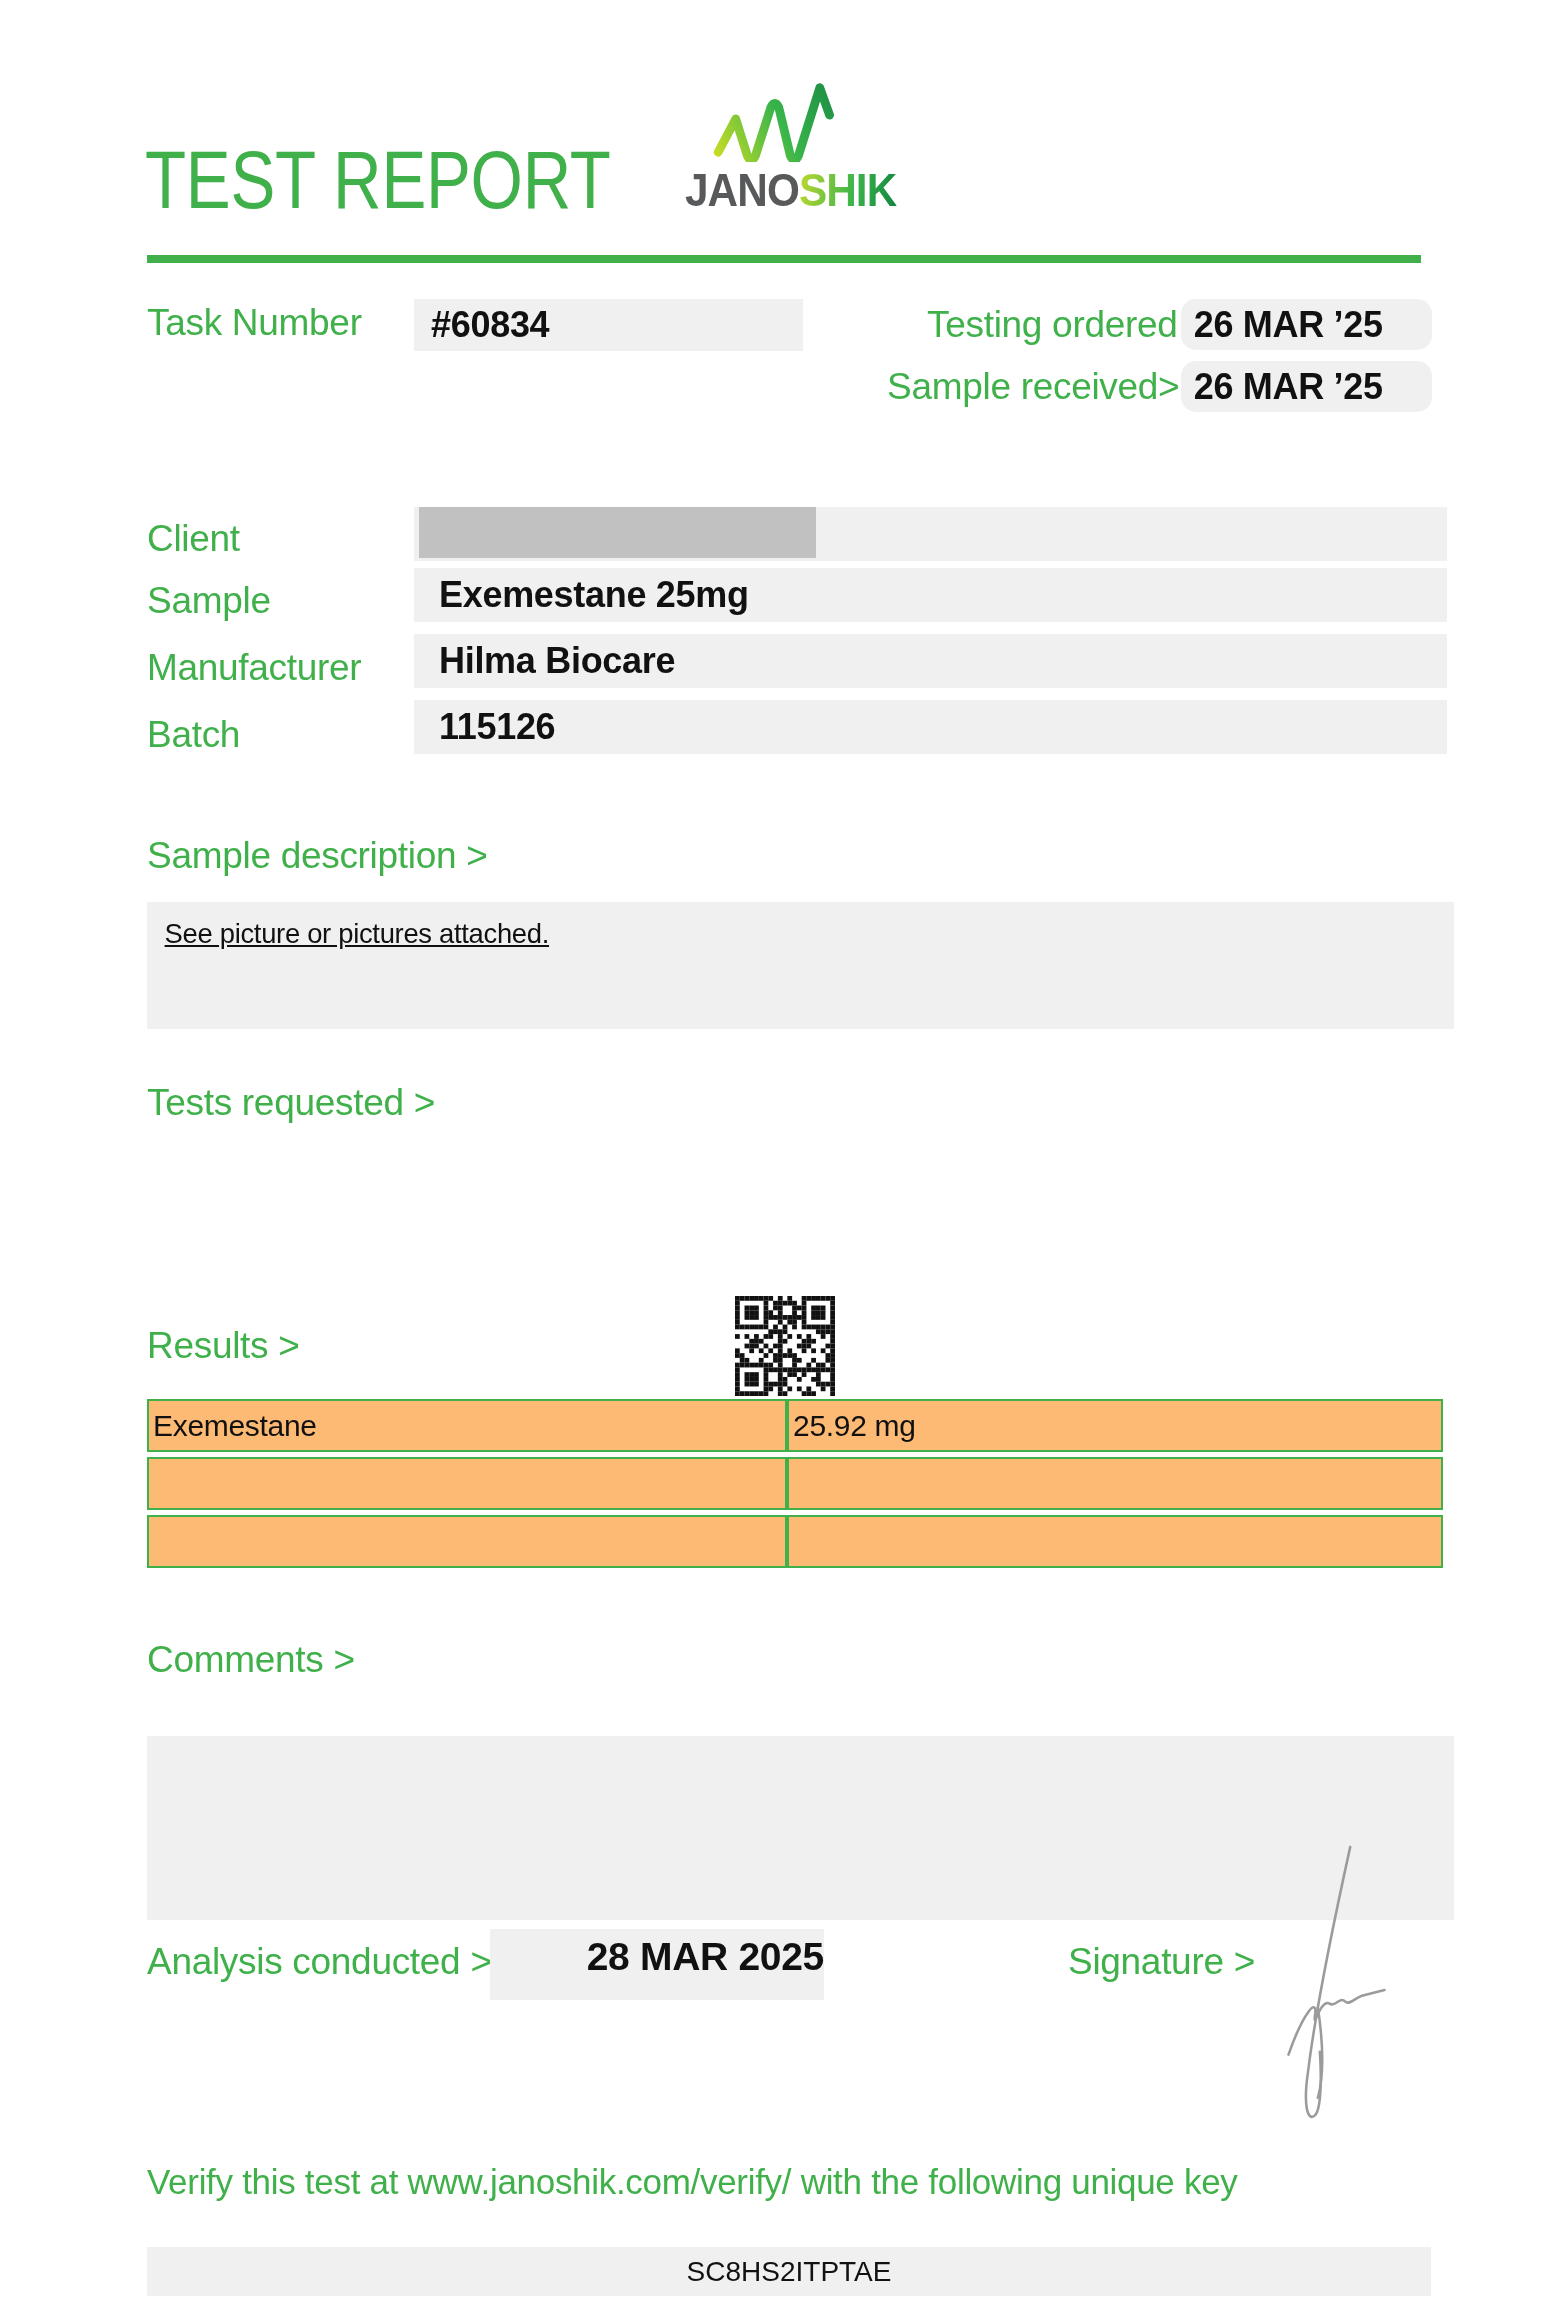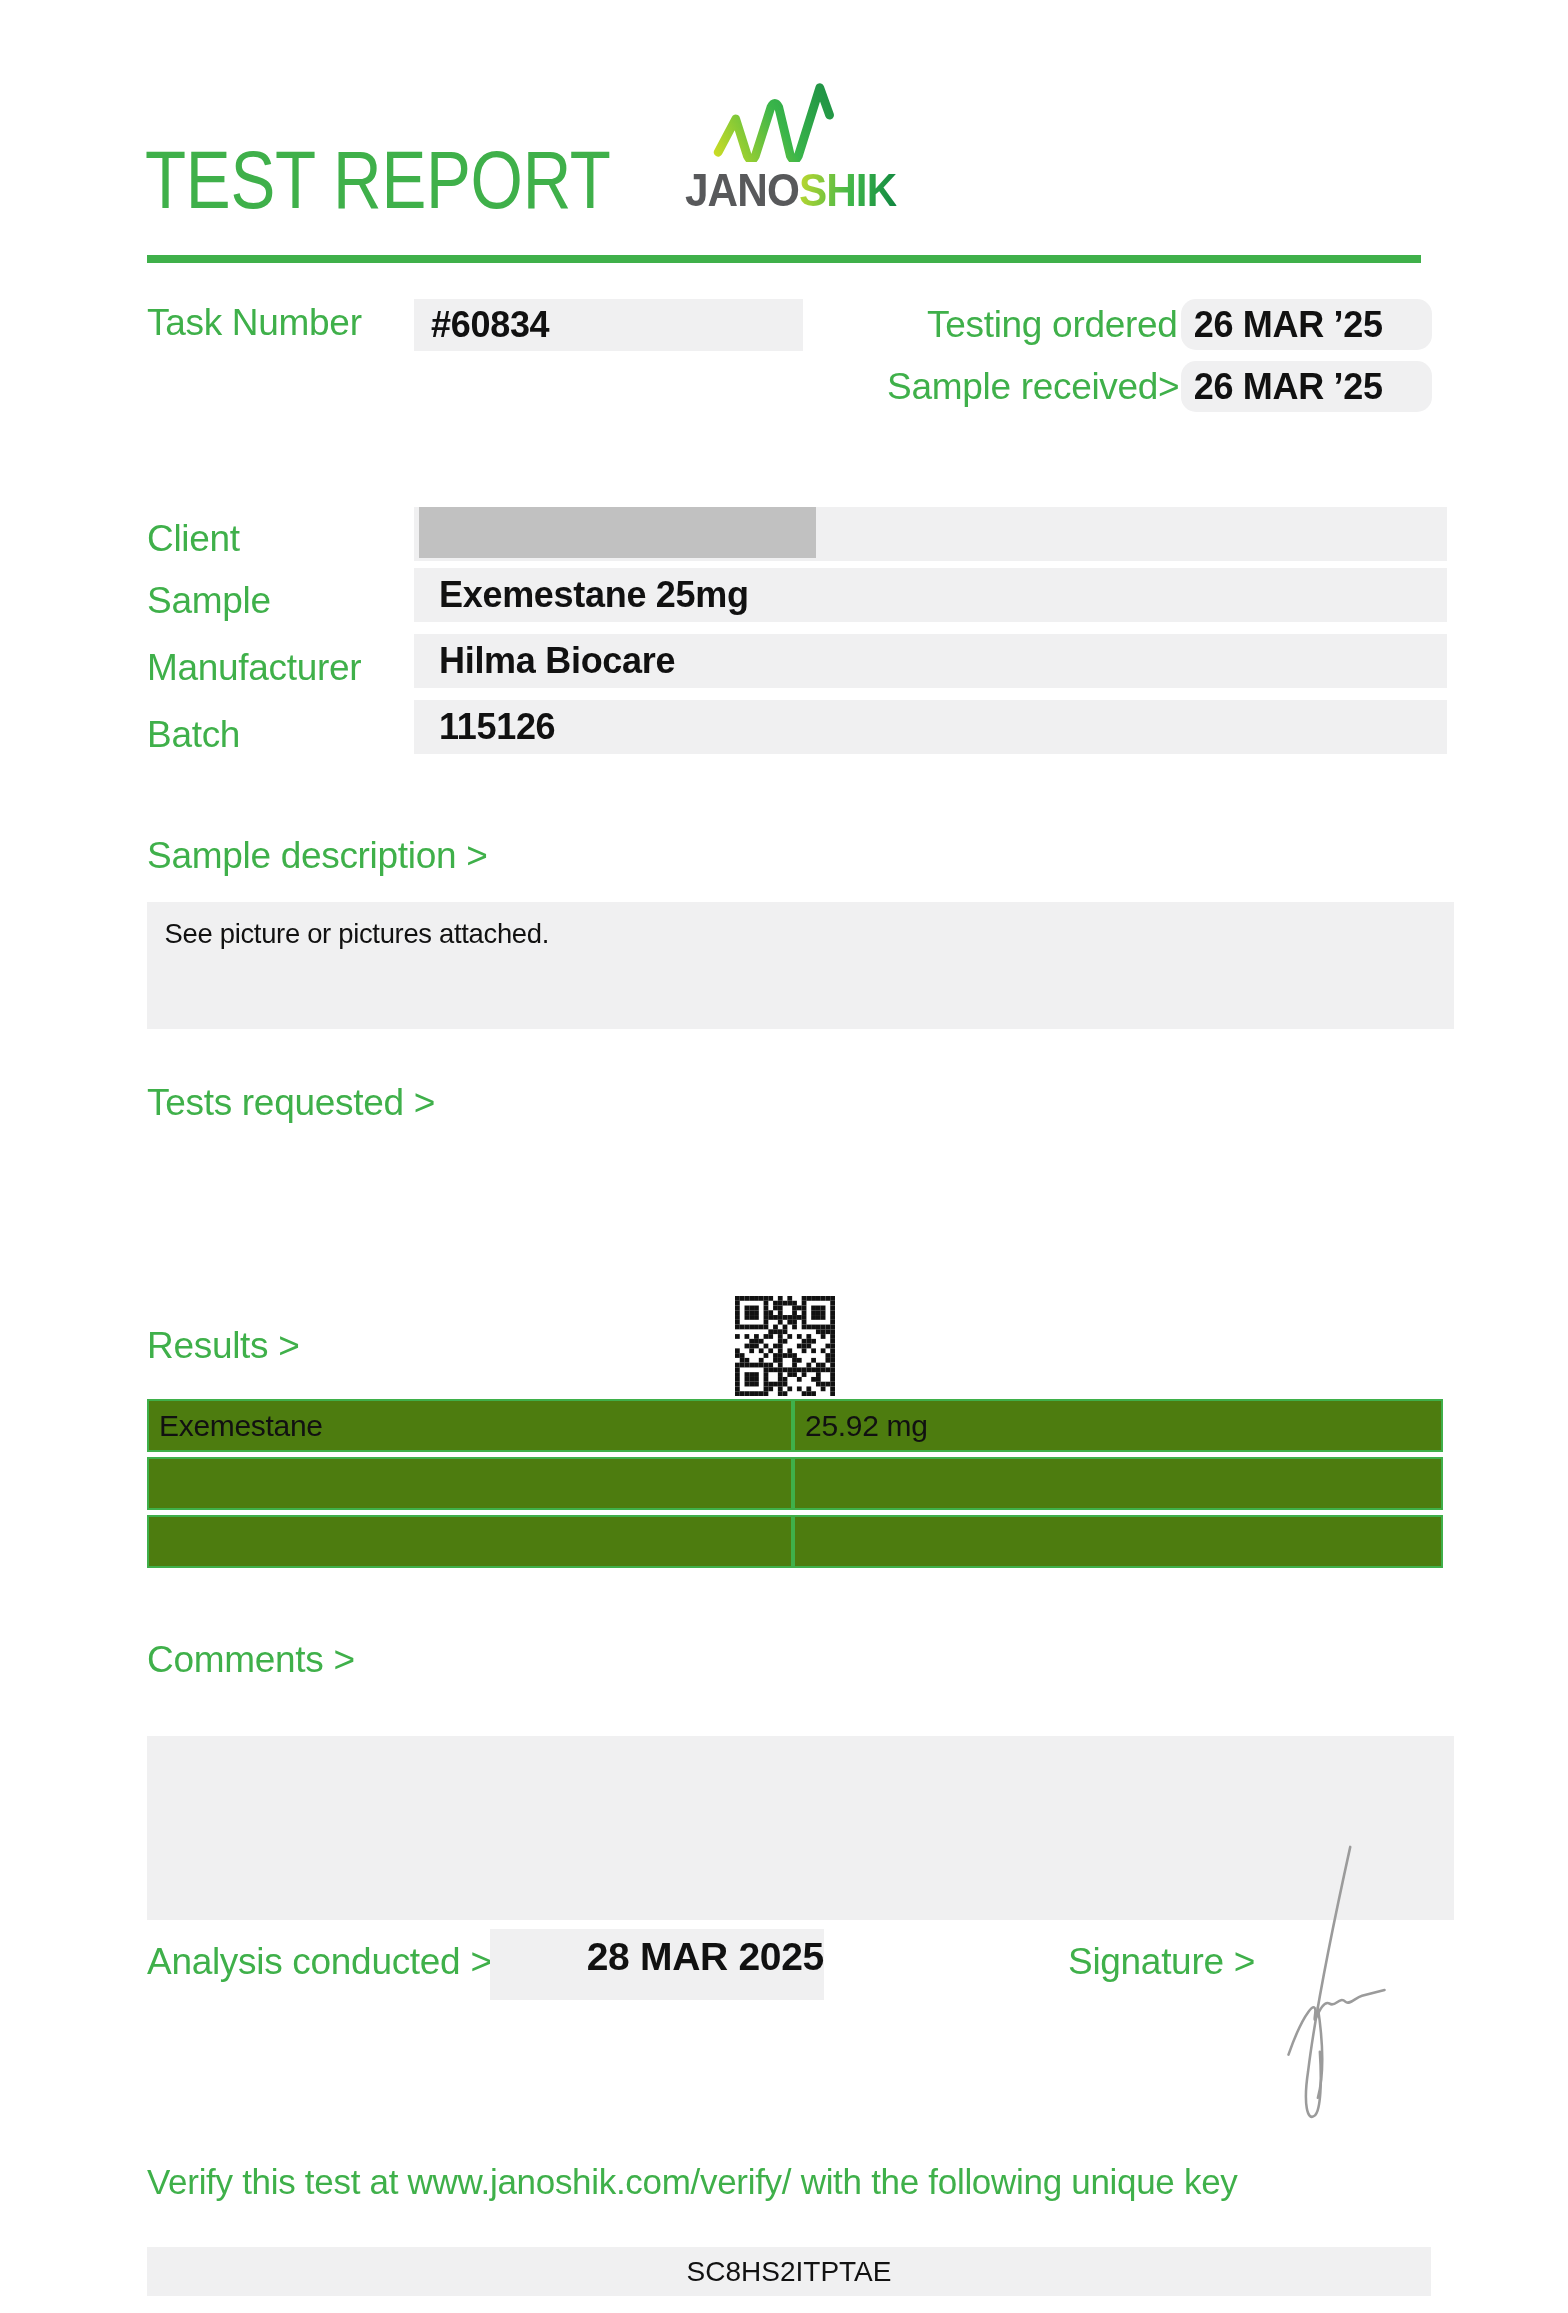--- a/index.html
+++ b/index.html
@@ -40,24 +40,24 @@
 
   
   .det-label{left:147px;}
   .det-field{left:414px;width:1008px;height:54px;padding-left:25px;}
   .redaction{position:absolute;left:4.9px;top:0px;width:397px;height:51px;
     background:var(--redaction,#c1c1c1);}
 
   
   .sechead{color:var(--green,#3fb04a);font-size:37px;white-space:nowrap;}
   .bigbox{left:147px;width:1307px;background:var(--field_bg,#f0f0f1);
-    font-size:27.4px;padding:15.7px 0 0 17.6px;box-sizing:border-box;}
+    font-size:27.4px;padding:15.7px 0 0 17.6px;box-sizing:border-box;text-decoration:underline;}
   .results-table{left:147px;top:1394px;width:1296px;border-collapse:separate;border-spacing:0 5.9px;}
-  .results-table td{border:2.9px solid var(--green,#3fb04a);height:49px;background:#4d7c0f;
-    font-size:30px;padding:0 0 0 10px;}
+  .results-table td{border:2.9px solid var(--green,#3fb04a);height:49px;background:#fdba74;
+    font-size:30px;padding:0 0 0 4px;}
   .results-table td:first-child{width:632px;}
   .qr{left:735px;top:1296px;width:100px;height:100px;}
 
   
   .analysis-label{left:147px;top:1941px;}
   .analysis-box{left:490px;top:1929px;width:312px;height:71px;padding-left:22px;text-align:right;}
   .analysis-box .fieldtext{font-size:39px;line-height:56px;}
   .sig-label{left:1068px;top:1941px;}
   .signature{left:1259px;top:1841px;}
   .verify{left:147px;top:2162px;font-size:35px;}

